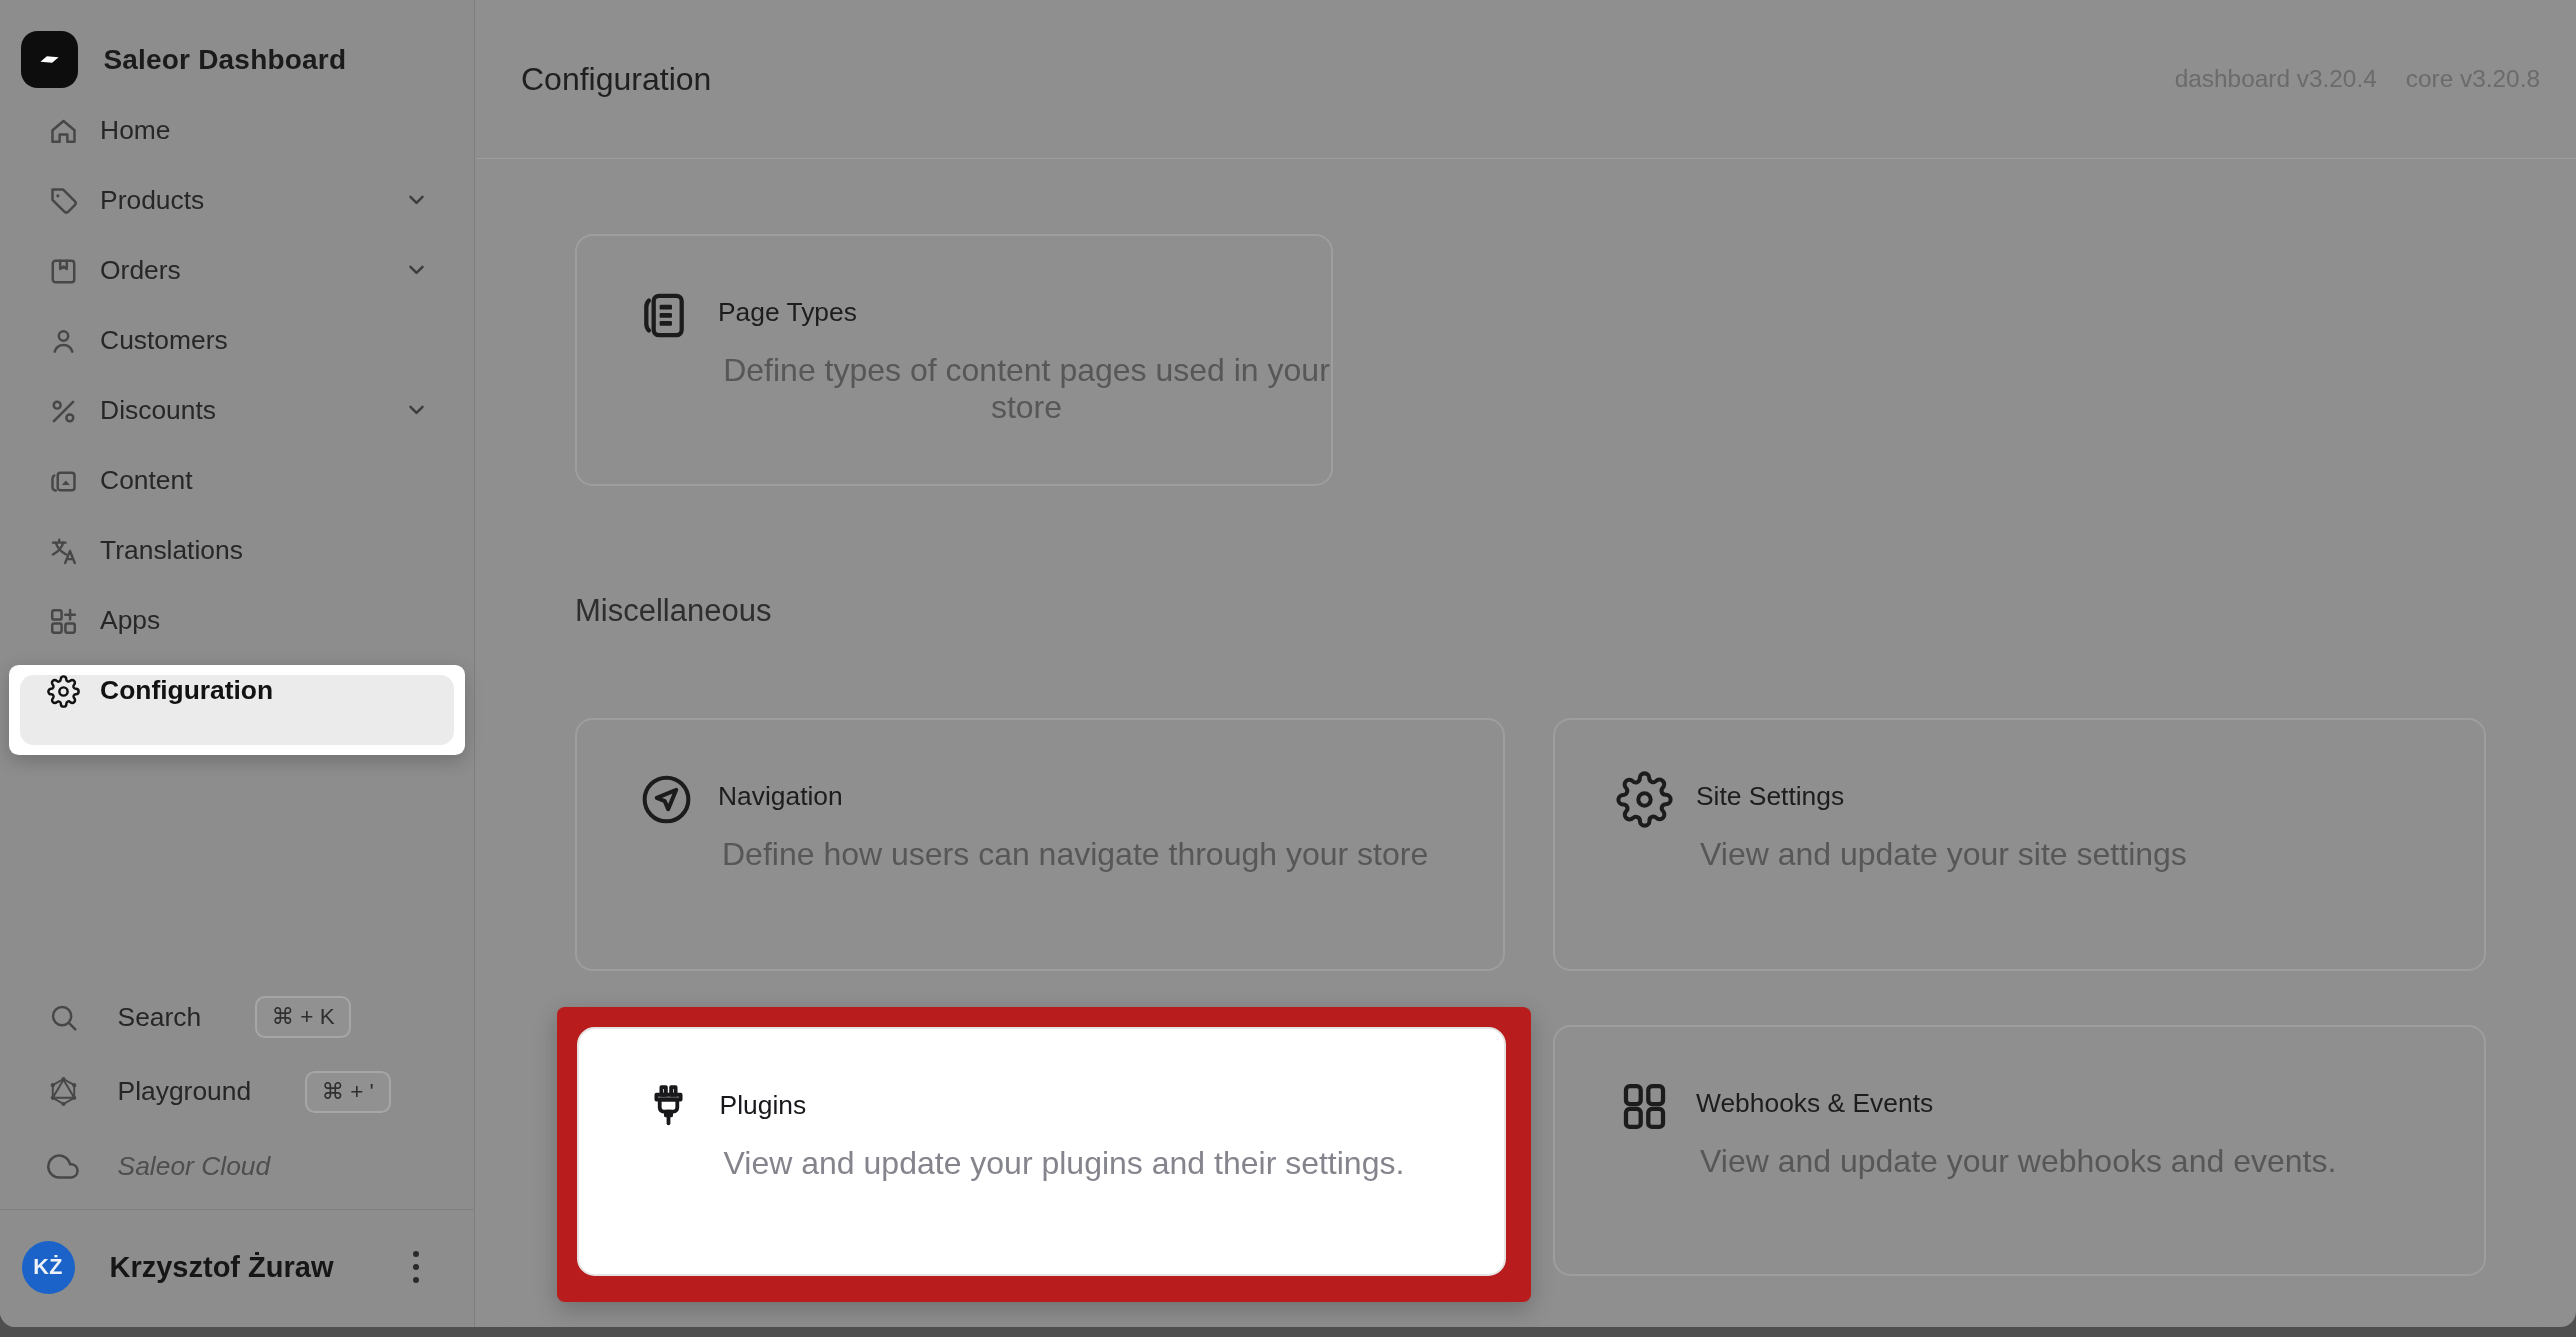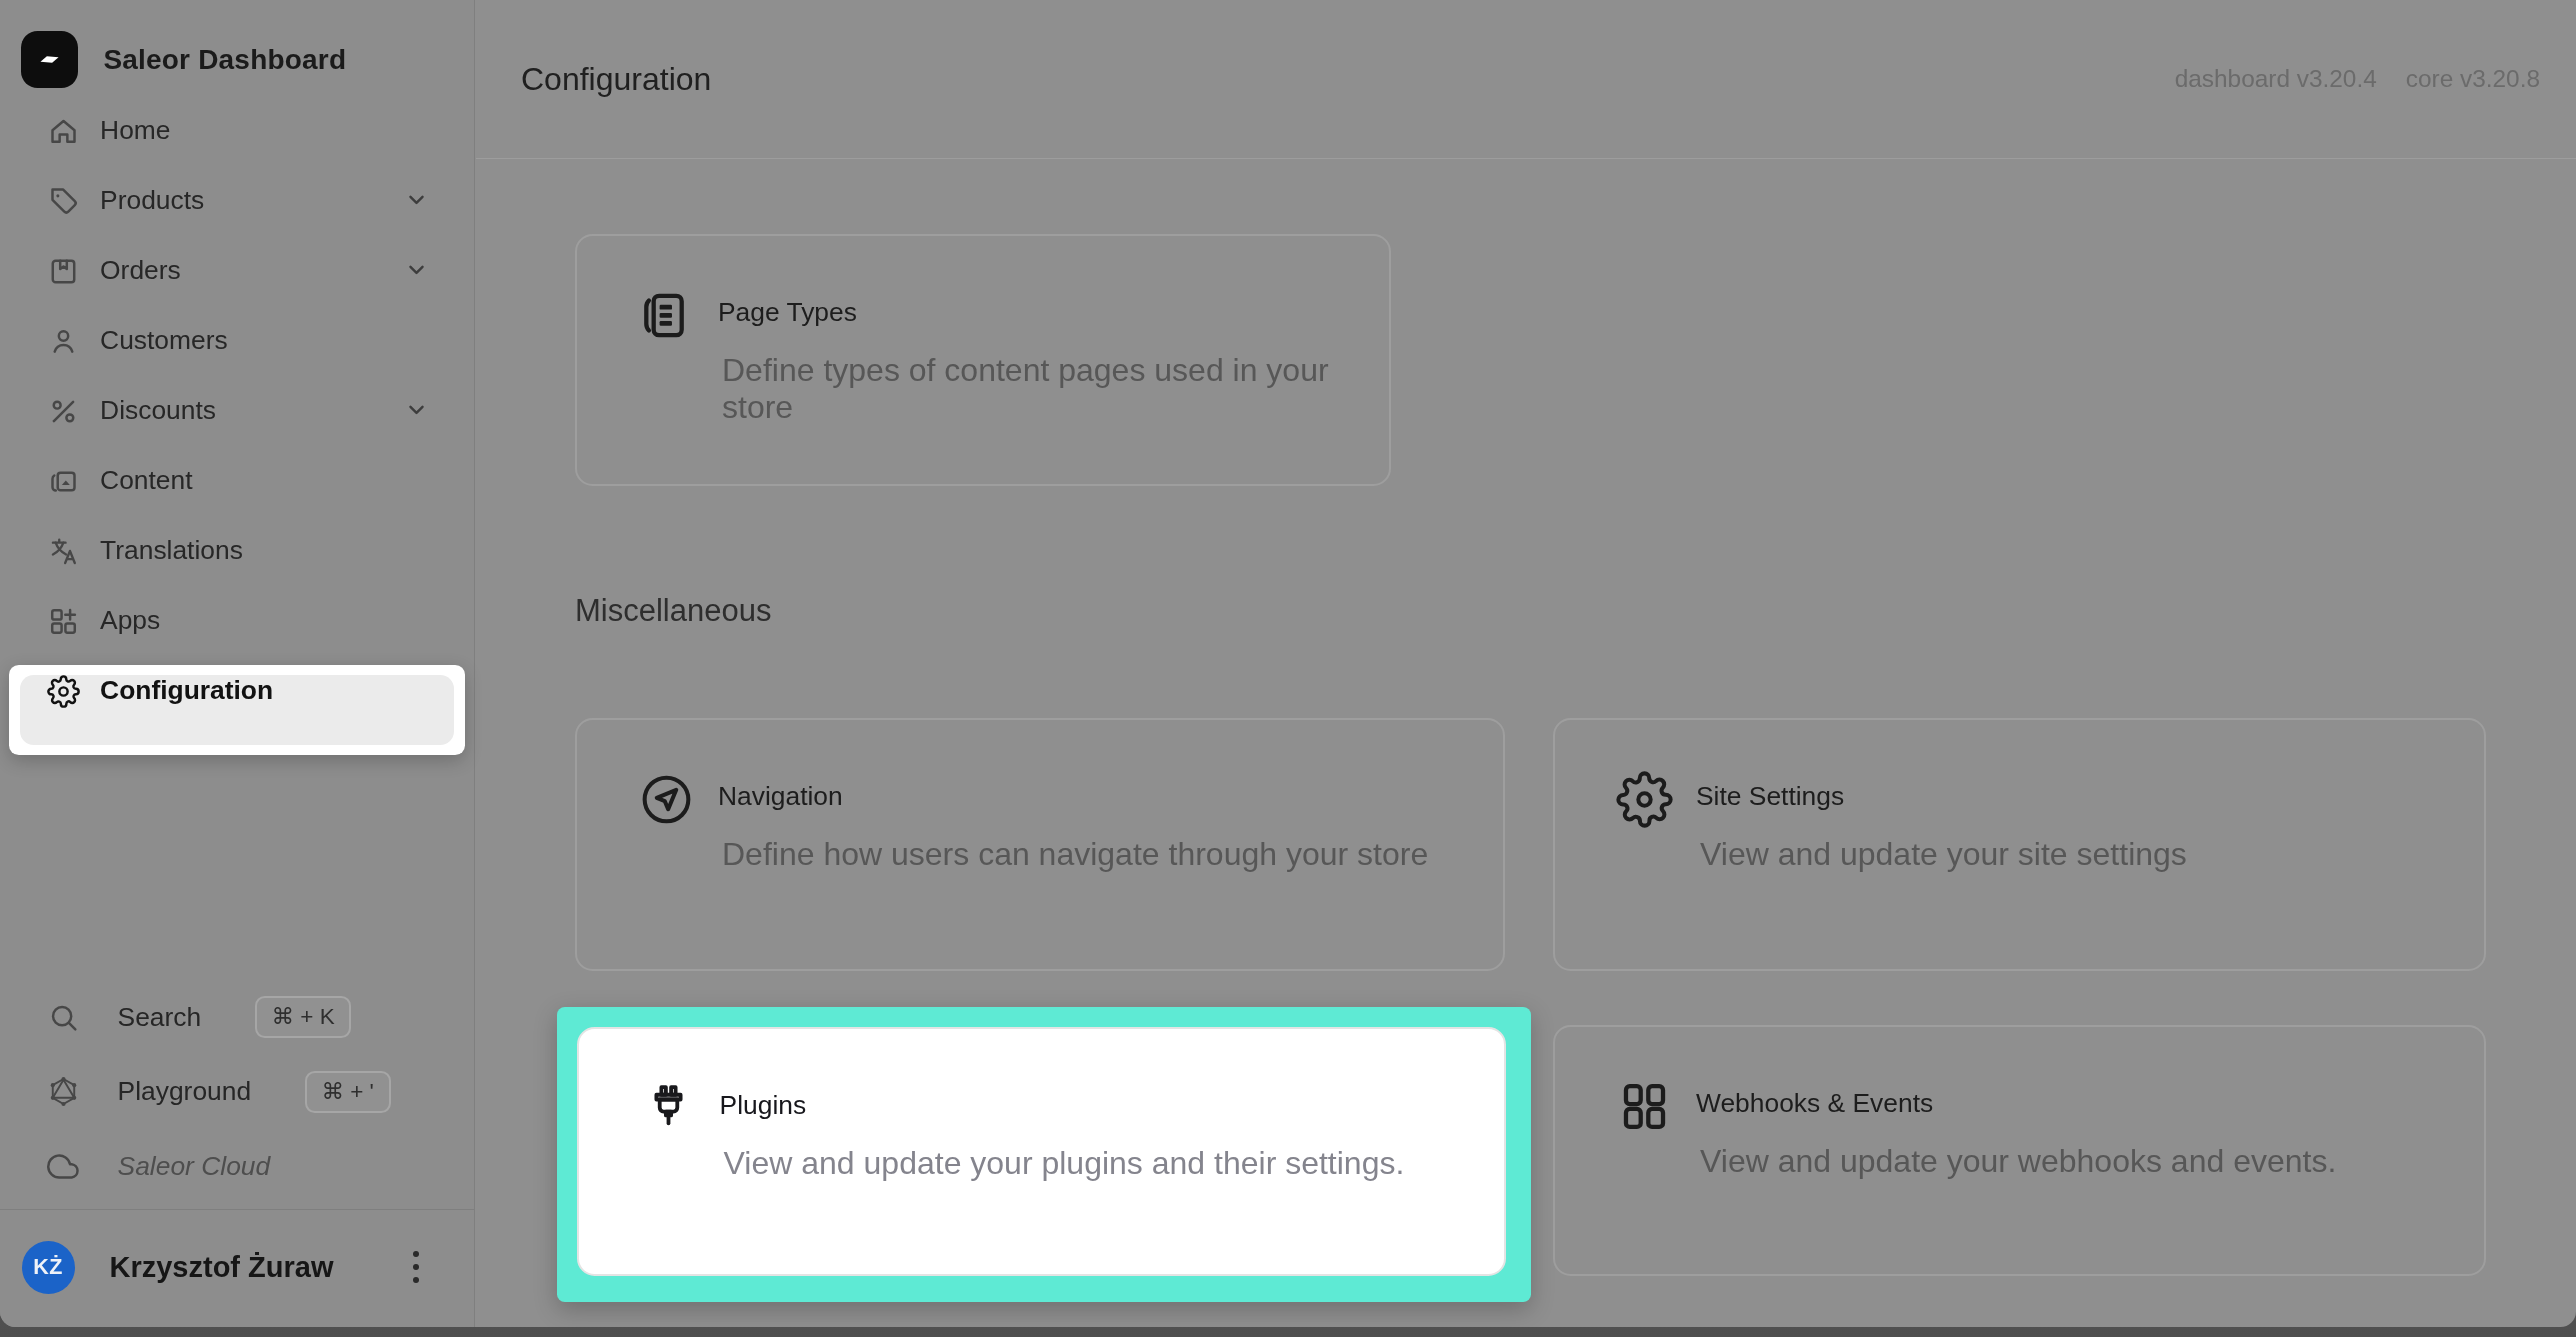--- a/index.html
+++ b/index.html
@@ -80,30 +80,30 @@
   .versions { display:flex; gap:29px; font-size:24.4px; color:#6b6b6b; }
   .card {
     position:absolute; border:2px solid #9e9e9e; border-radius:17.6px; cursor:pointer;
   }
   .card .card-icon { position:absolute; left:61px; top:51px; width:57px; height:57px; color:#1c1c1c; display:flex; }
   .card .card-title { position:absolute; left:141px; top:61px; font-size:26.4px; font-weight:500; color:#1d1d1d; }
   .card .card-desc { position:absolute; left:145px; top:116px; font-size:32px; color:#575757; }
   .section-label { position:absolute; left:99px; top:593px; font-size:31px; color:#2e2e2e; }
   .spotlight {
     position:absolute; left:81px; top:1007px; width:974px; height:295px;
-    background:#5eead4; border-radius:7.8px; box-shadow:0 7.8px 23.5px rgba(0,0,0,.22); z-index:3;
+    background:#b91c1c; border-radius:7.8px; box-shadow:0 7.8px 23.5px rgba(0,0,0,.22); z-index:3;
   }
   .spotlight .card {
     left:19.6px; top:19.6px; width:929px; height:249px;
     background:#ffffff; border:2px solid #e4e4e4;
   }
   .spotlight .card .card-icon { color:#19191c; }
   .spotlight .card .card-title { color:#17171c; }
   .spotlight .card .card-desc { color:#84848d; }
-  .card.pos-pagetypes { left:99px; top:234px; width:816px; height:252px; }
+  .card.pos-pagetypes { left:99px; top:234px; width:758px; height:252px;text-align:center; }
   .card.pos-navigation { left:99px; top:718px; width:930px; height:253px; }
   .card.pos-sitesettings { left:1077px; top:718px; width:933px; height:253px; }
   .card.pos-webhooks { left:1077px; top:1025px; width:933px; height:251px; }
   svg { display:block; width:100%; height:100%; }
 </style>
 </head>
 <body>
 
 <div class="app">
 

